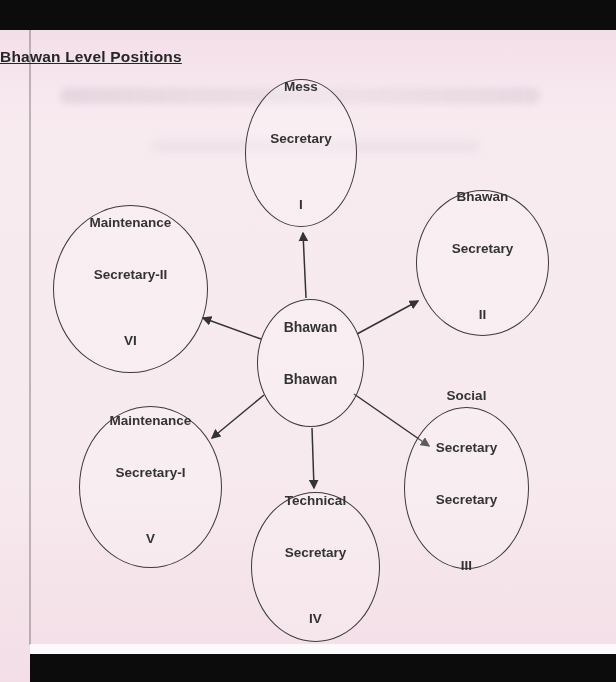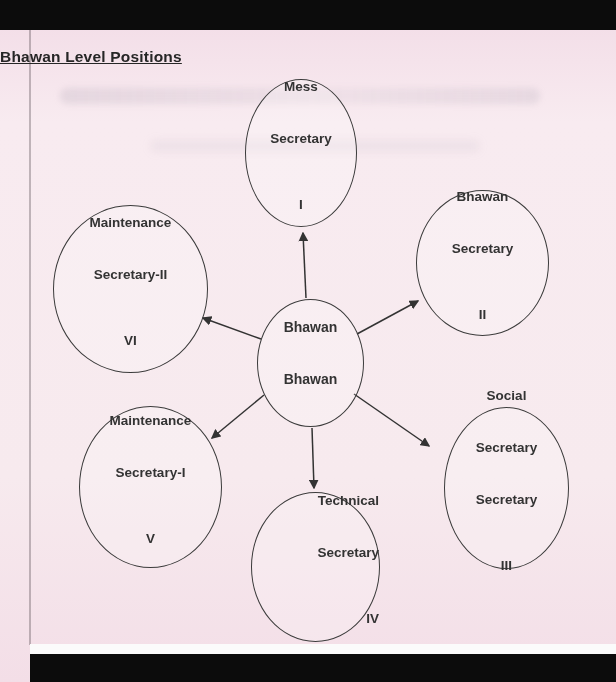--- a/index.html
+++ b/index.html
@@ -49,23 +49,23 @@
     padding-bottom: 14px;
     gap: 32px;
   }
   .ellipse .numeral { margin-top: 14px; }
   .node-center { font-size: 14px; padding-bottom: 20px; }
 
   .node-mess        { left: 245px; top:  79px; width: 112px; height: 148px; }
   .node-sports      { left: 416px; top: 190px; width: 133px; height: 146px; }
   .node-maint2      { left:  53px; top: 205px; width: 155px; height: 168px; }
   .node-center      { left: 257px; top: 299px; width: 107px; height: 128px; }
-  .node-social      { left: 444px; top: 407px; width: 125px; height: 162px; }
+  .node-social      { left: 404px; top: 407px; width: 125px; height: 162px; }
   .node-maint1      { left:  79px; top: 406px; width: 143px; height: 162px; }
-  .node-technical   { left: 251px; top: 492px; width: 129px; height: 150px; align-items: flex-end; }
+  .node-technical   { left: 251px; top: 492px; width: 129px; height: 150px; }
 </style>
 </head>
 <body>
 
 <div class="page">
 
   <div class="scan-bar bar-top"></div>
   <div class="left-edge"></div>
   <div class="scan-smudge"></div>
   <div class="scan-smudge2"></div>

